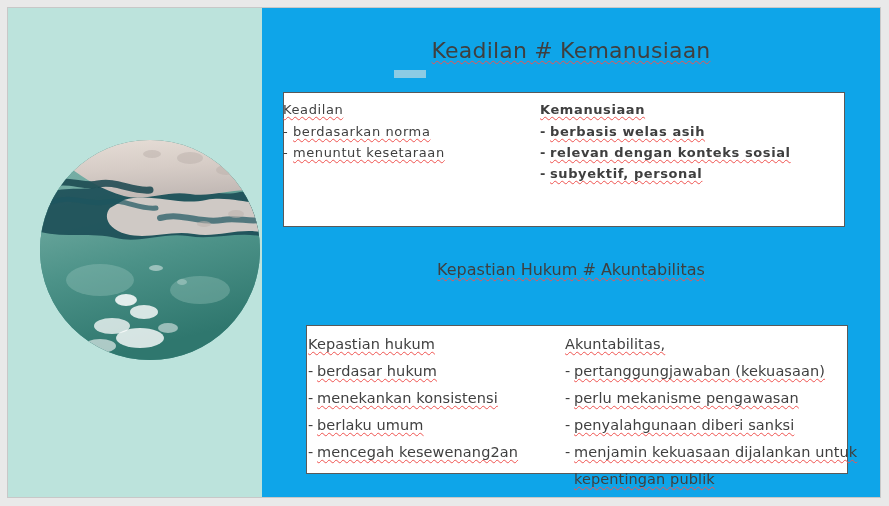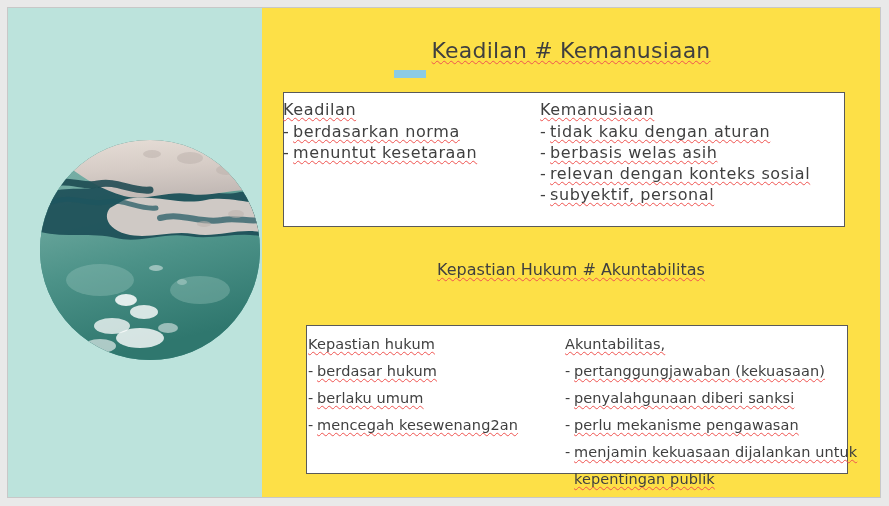--- a/index.html
+++ b/index.html
@@ -14,21 +14,21 @@
     font-family: "DejaVu Sans", sans-serif;
   }
 
   
   .slide-frame {
     position: absolute;
     left: 7px;
     top: 7px;
     width: 874px;
     height: 491px;
-    background: #fde047;
+    background: #0ea5e9;
     border: 1px solid #c8c8c8;
     box-sizing: border-box;
     overflow: hidden;
   }
 
   
   .left-panel {
     position: absolute;
     left: 0;
     top: 0;
@@ -138,25 +138,25 @@
     color: #3f3f3f;
     white-space: nowrap;
   }
   .item .dash {
     display: inline-block;
     width: 10px;
     color: #3f3f3f;
   }
 
   
-  .box-1 .col { font-size: 16px; line-height: 21px; }
+  .box-1 .col { font-size: 13px; line-height: 21px; }
   .box-1 .heading { letter-spacing: 0.6px; margin-bottom: 1px; }
   .box-1 .item { letter-spacing: 0.6px; }
   .box-1 .col-left  { left: -1px;  top: 6px; }
-  .box-1 .col-right { left: 256px; top: 6px; }
+  .box-1 .col-right { left: 256px; top: 6px; font-weight: bold; }
 
   
   .box-2 .col { font-size: 14.5px; line-height: 27px; }
   .box-2 .heading { letter-spacing: 0.1px; }
   .box-2 .item { letter-spacing: 0.1px; }
   .box-2 .col-left  { left: 1px;   top: 5px; }
   .box-2 .col-right { left = 0; left: 258px; top: 5px; }
   .box-2 .item .dash { width: 9px; }
   .box-2 .cont { padding-left: 9px; white-space: nowrap; }
 </style>
@@ -234,46 +234,46 @@
     <div class="box box-1">
 
       <div class="col col-left">
         <div class="heading"><span class="sp">Keadilan</span></div>
         <div class="item"><span class="dash">-</span><span class="sp">berdasarkan norma</span></div>
         <div class="item"><span class="dash">-</span><span class="sp">menuntut kesetaraan</span></div>
       </div>
 
       <div class="col col-right">
         <div class="heading"><span class="sp">Kemanusiaan</span></div>
-        <div class="item"><span class="dash">-</span><span class="sp">tidak kaku dengan aturan</span></div>
         <div class="item"><span class="dash">-</span><span class="sp">berbasis welas asih</span></div>
         <div class="item"><span class="dash">-</span><span class="sp">relevan dengan konteks sosial</span></div>
         <div class="item"><span class="dash">-</span><span class="sp">subyektif, personal</span></div>
       </div>
 
     </div>
 
     <div class="subtitle-row">
       <span class="slide-subtitle"><span class="sp">Kepastian Hukum # Akuntabilitas</span></span>
     </div>
 
     <div class="box box-2">
 
       <div class="col col-left">
         <div class="heading"><span class="sp">Kepastian hukum</span></div>
         <div class="item"><span class="dash">-</span><span class="sp">berdasar hukum</span></div>
+        <div class="item"><span class="dash">-</span><span class="sp">menekankan konsistensi</span></div>
         <div class="item"><span class="dash">-</span><span class="sp">berlaku umum</span></div>
         <div class="item"><span class="dash">-</span><span class="sp">mencegah kesewenang2an</span></div>
       </div>
 
       <div class="col col-right">
         <div class="heading"><span class="sp">Akuntabilitas,</span></div>
         <div class="item"><span class="dash">-</span><span class="sp">pertanggungjawaban (kekuasaan)</span></div>
+        <div class="item"><span class="dash">-</span><span class="sp">perlu mekanisme pengawasan</span></div>
         <div class="item"><span class="dash">-</span><span class="sp">penyalahgunaan diberi sanksi</span></div>
-        <div class="item"><span class="dash">-</span><span class="sp">perlu mekanisme pengawasan</span></div>
         <div class="item"><span class="dash">-</span><span class="sp">menjamin kekuasaan dijalankan untuk</span></div>
         <div class="item cont"><span class="sp">kepentingan publik</span></div>
       </div>
 
     </div>
 
   </div>
 </div>
 
 </body></html>

